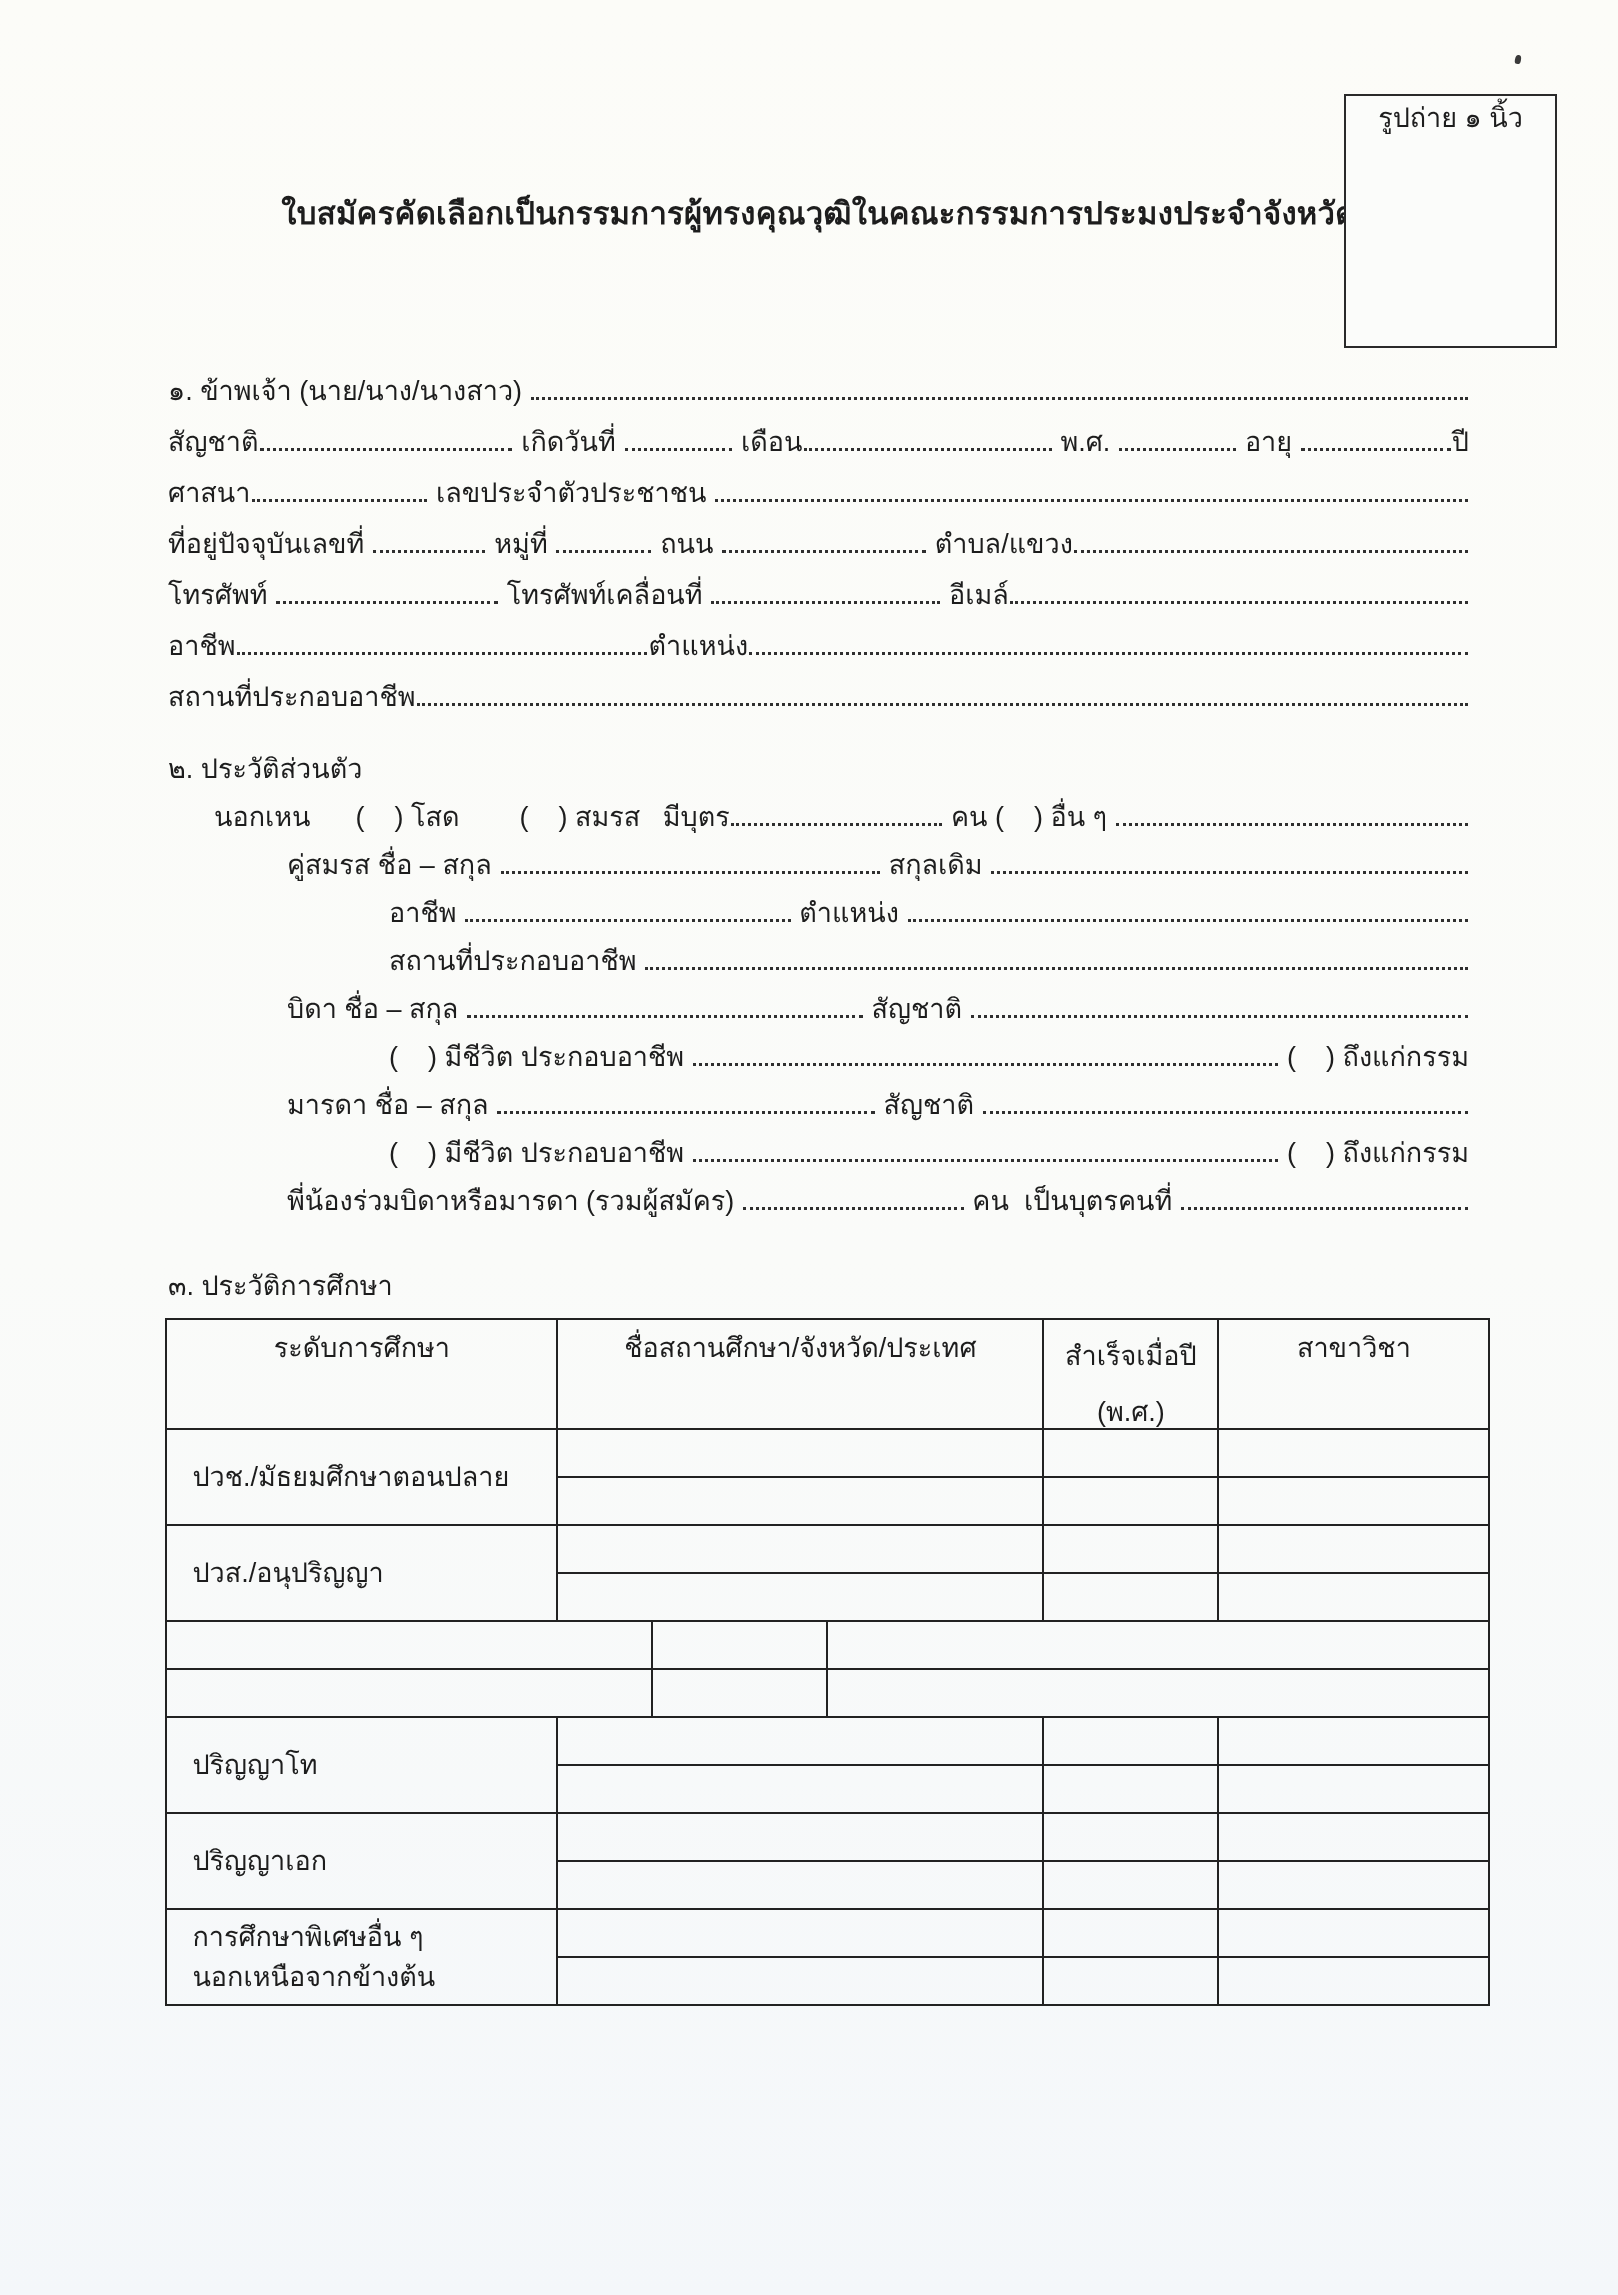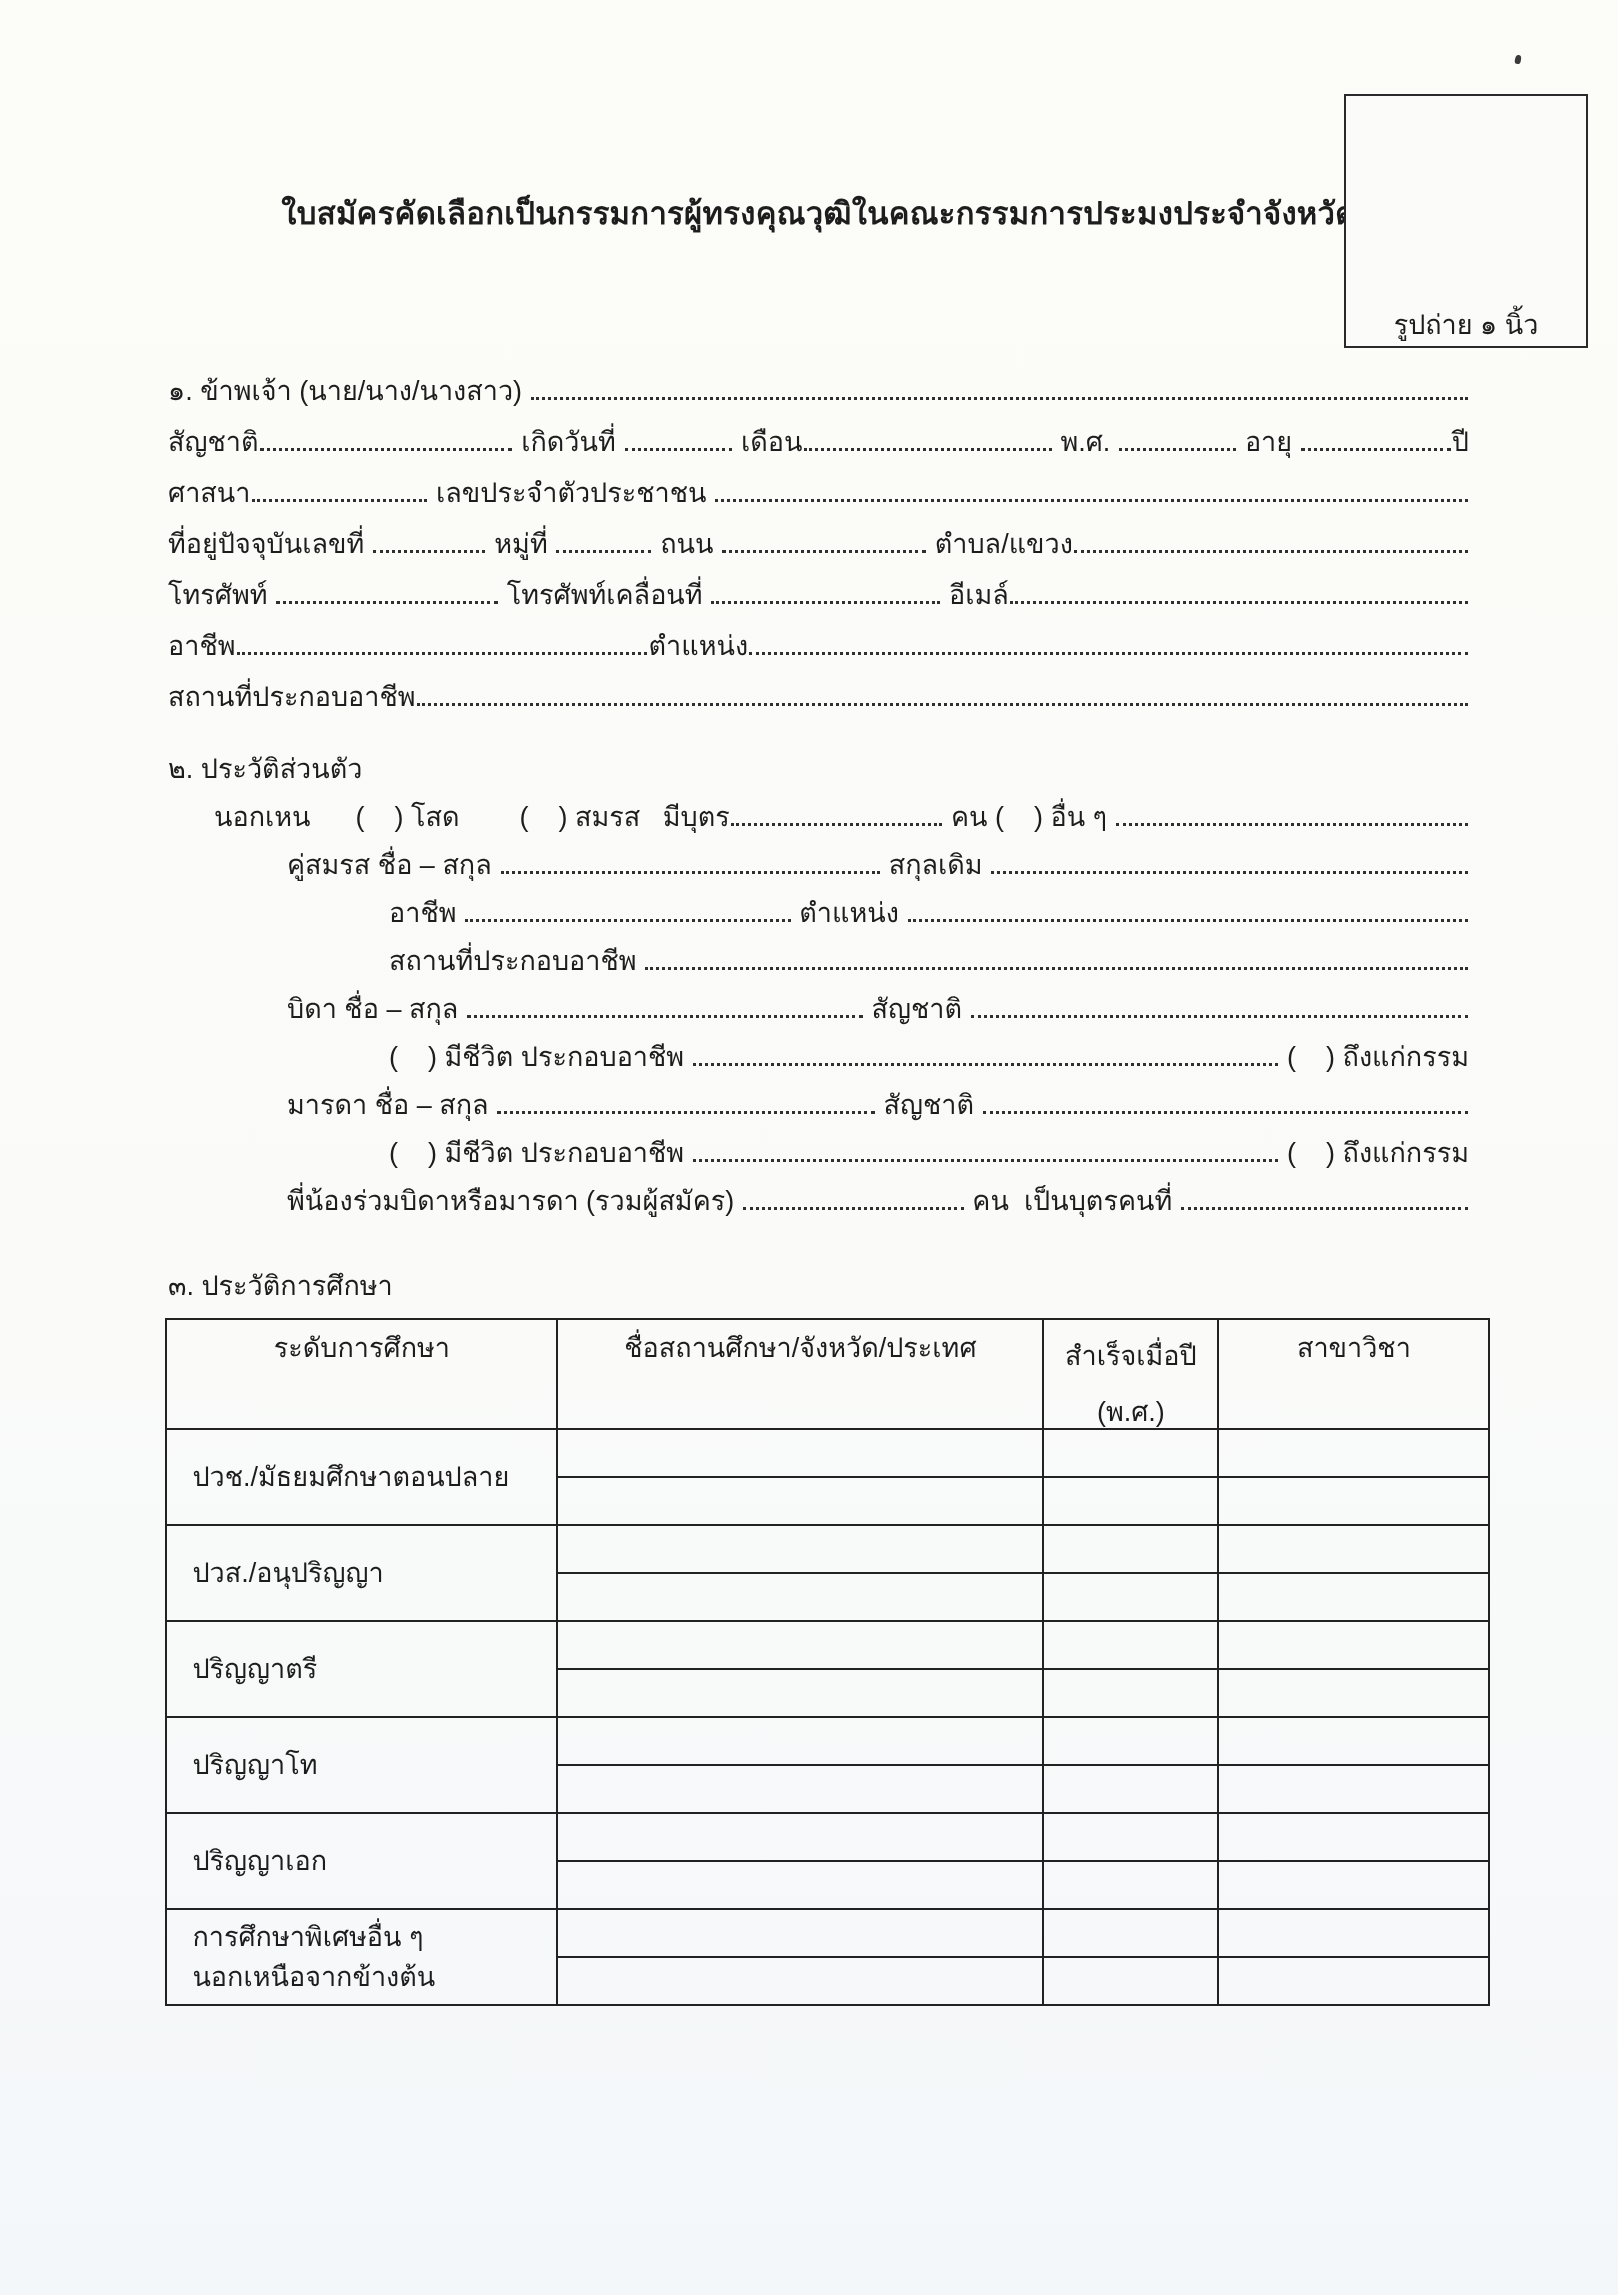--- a/index.html
+++ b/index.html
@@ -11,23 +11,23 @@
     color:#1d1d1d;
     font-family:"Liberation Sans", sans-serif;
     font-size:27px;
     overflow:hidden;
   }
   .title{
     position:absolute;left:168px;top:188px;width:1301px;
     text-align:center;font-size:31px;font-weight:700;letter-spacing:0.3px;
   }
   .photo-box{
-    position:absolute;left:1344px;top:94px;width:244px;height:254px;
+    position:absolute;left:1344px;top:94px;width:213px;height:254px;
     border:2.6px solid #2a2a2a;box-sizing:border-box;
-    display:flex;align-items:flex-end;justify-content:center;
+    display:flex;align-items:flex-start;justify-content:center;
     font-size:27px;background:#fbfcfa;
   }
   .artifact-dot{
     position:absolute;left:1515px;top:55px;width:6px;height:9.2px;
     background:#3a3a3a;border-radius:50% 50% 40% 40%;transform:rotate(12deg);
   }
   .content{position:absolute;left:168px;top:366px;width:1301px;}
   .sec{--lh:51px;}
   .sec.sec2{--lh:48px;}
   .fline{display:flex;align-items:baseline;height:var(--lh,51px);box-sizing:border-box;}
@@ -215,21 +215,20 @@
               <div class="cell s4"></div>
             </div>
             <div class="half bot">
               <div class="cell s2"></div>
               <div class="cell s3"></div>
               <div class="cell s4"></div>
             </div>
           </div>
         </div>
         <div class="t-row">
-          <div class="td c1">ปริญญาตรี</div>
           <div class="t-sub">
             <div class="half top">
               <div class="cell s2"></div>
               <div class="cell s3"></div>
               <div class="cell s4"></div>
             </div>
             <div class="half bot">
               <div class="cell s2"></div>
               <div class="cell s3"></div>
               <div class="cell s4"></div>

